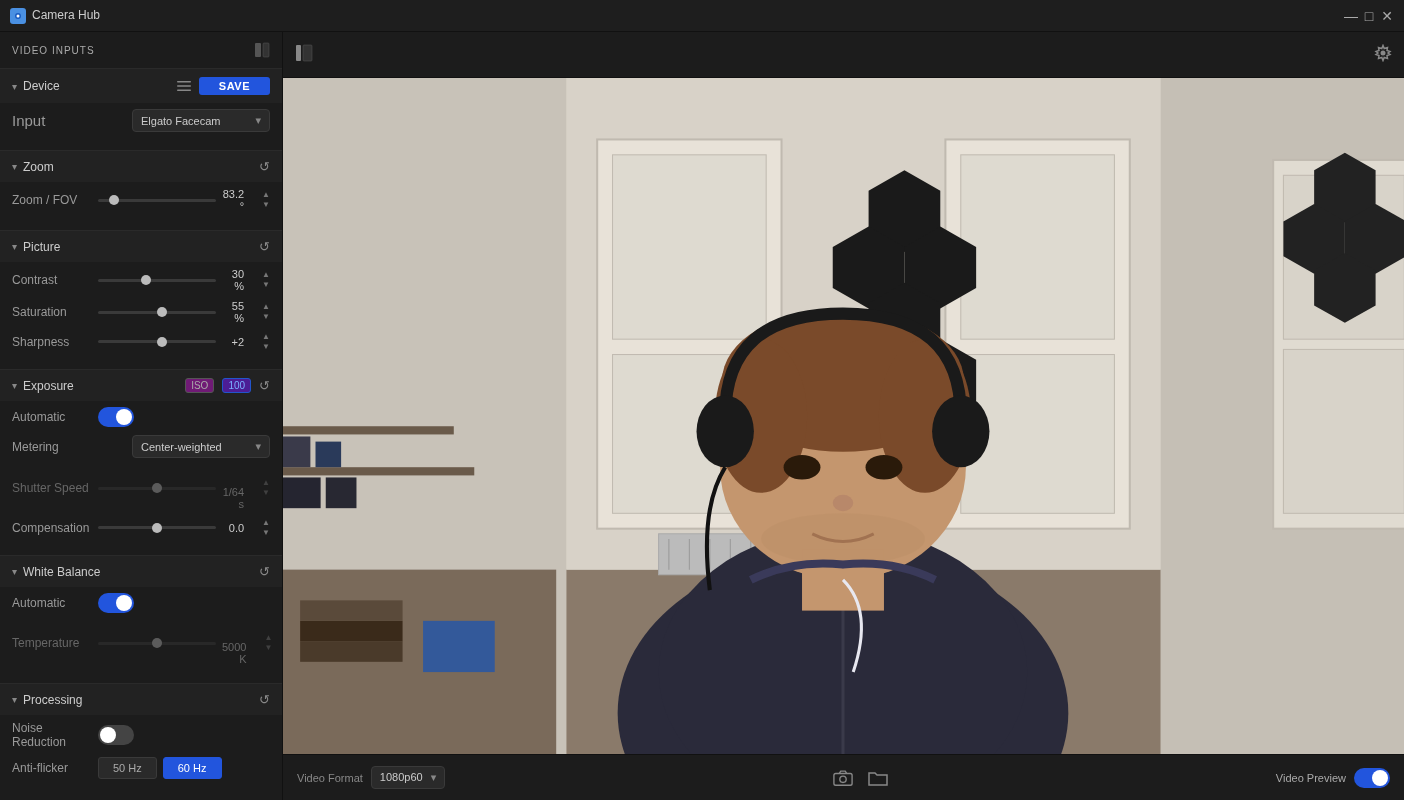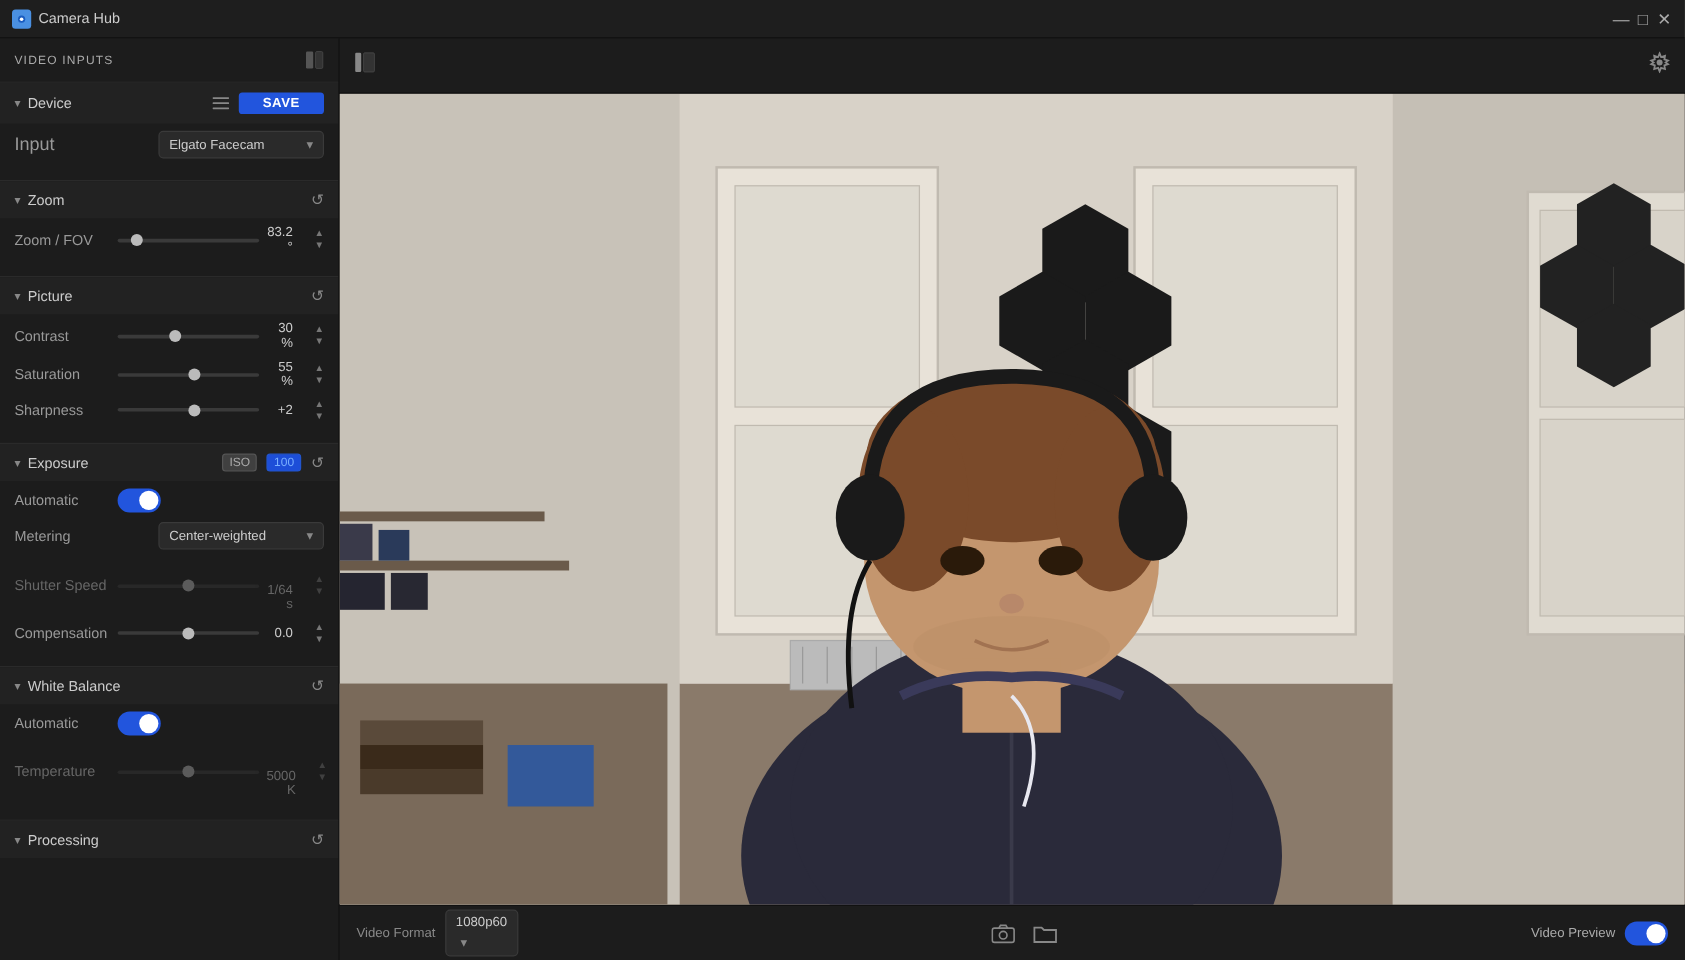--- a/index.html
+++ b/index.html
@@ -145,29 +145,29 @@
       color: #888;
     }
     .section-reset {
       background: none;
       border: none;
       cursor: pointer;
       color: #888;
       font-size: 13px;
     }
     .section-badge {
-      background: #404040;
+      background: #701a75;
       border: 1px solid #555;
       border-radius: 3px;
       padding: 1px 5px;
       font-size: 10px;
       color: #aaa;
     }
     .section-badge.blue {
-      background: #1d4ed8;
+      background: #4c1d95;
       border-color: #2255cc;
       color: #7ab0ff;
     }
     .section-content {
       padding: 6px 12px 10px;
     }
 
     
     .control-row {
       display: flex;
@@ -377,21 +377,20 @@
       background: #2a2a2a;
       border: 1px solid #3a3a3a;
       border-radius: 4px;
       color: #ccc;
       padding: 4px 8px;
       font-size: 11px;
       cursor: pointer;
       display: flex;
       align-items: flex-start;
       gap: 4px;
-      flex-direction: column;
     }
     .format-select select {
       background: transparent;
       border: none;
       color: #ccc;
       font-size: 11px;
       cursor: pointer;
       outline: none;
       appearance: none;
     }
@@ -660,20 +659,33 @@
       </div>
     </div>
 
     <div class="section">
       <div class="section-header">
         <div class="section-title-row">
           <span class="section-chevron">▾</span>
           <span>Processing</span>
         </div>
         <button class="section-reset">↺</button>
+      </div>
+      <div class="section-content">
+        <div class="noise-row">
+          <span class="control-label">Noise Reduction</span>
+          <div class="toggle">
+            <div class="toggle-knob"></div>
+          </div>
+        </div>
+        <div class="antiflicker-row">
+          <span class="control-label">Anti-flicker</span>
+          <button class="flicker-btn">50 Hz</button>
+          <button class="flicker-btn active">60 Hz</button>
+        </div>
       </div>
     </div>
 
   </div>
 
   <div class="right-panel">
 
     <div class="top-bar">
       <button class="top-bar-icon">
         <svg width="18" height="18" viewBox="0 0 18 18" fill="#888">

